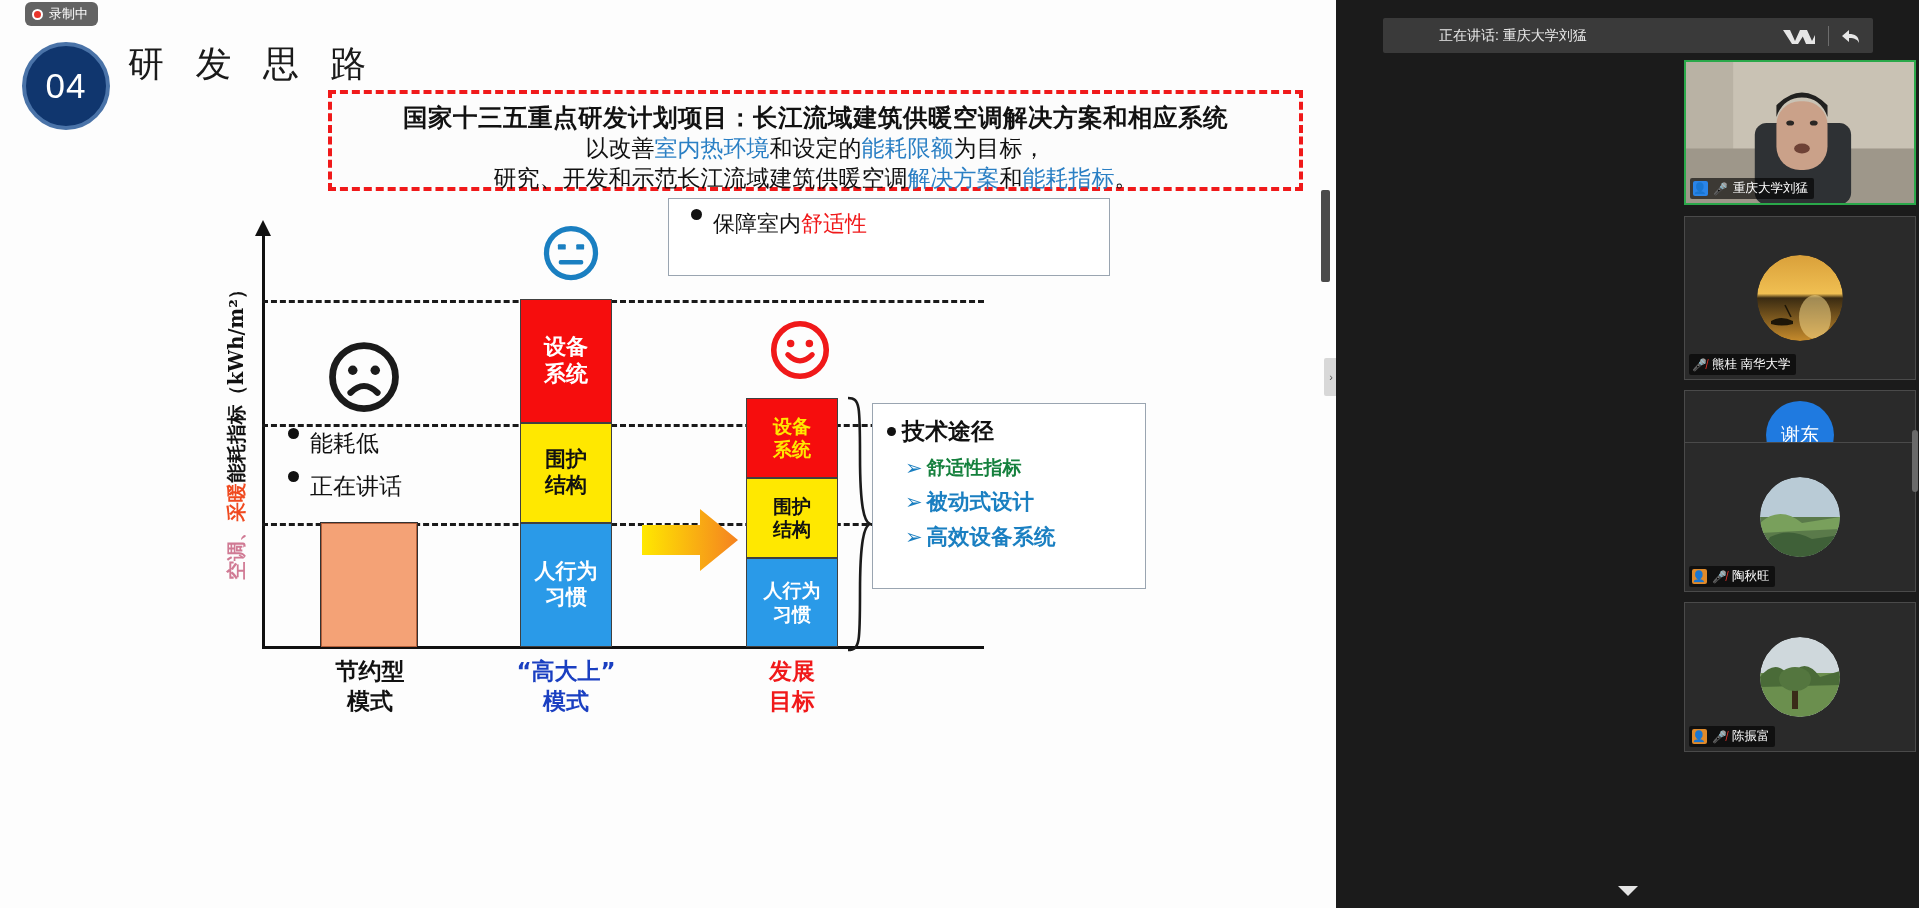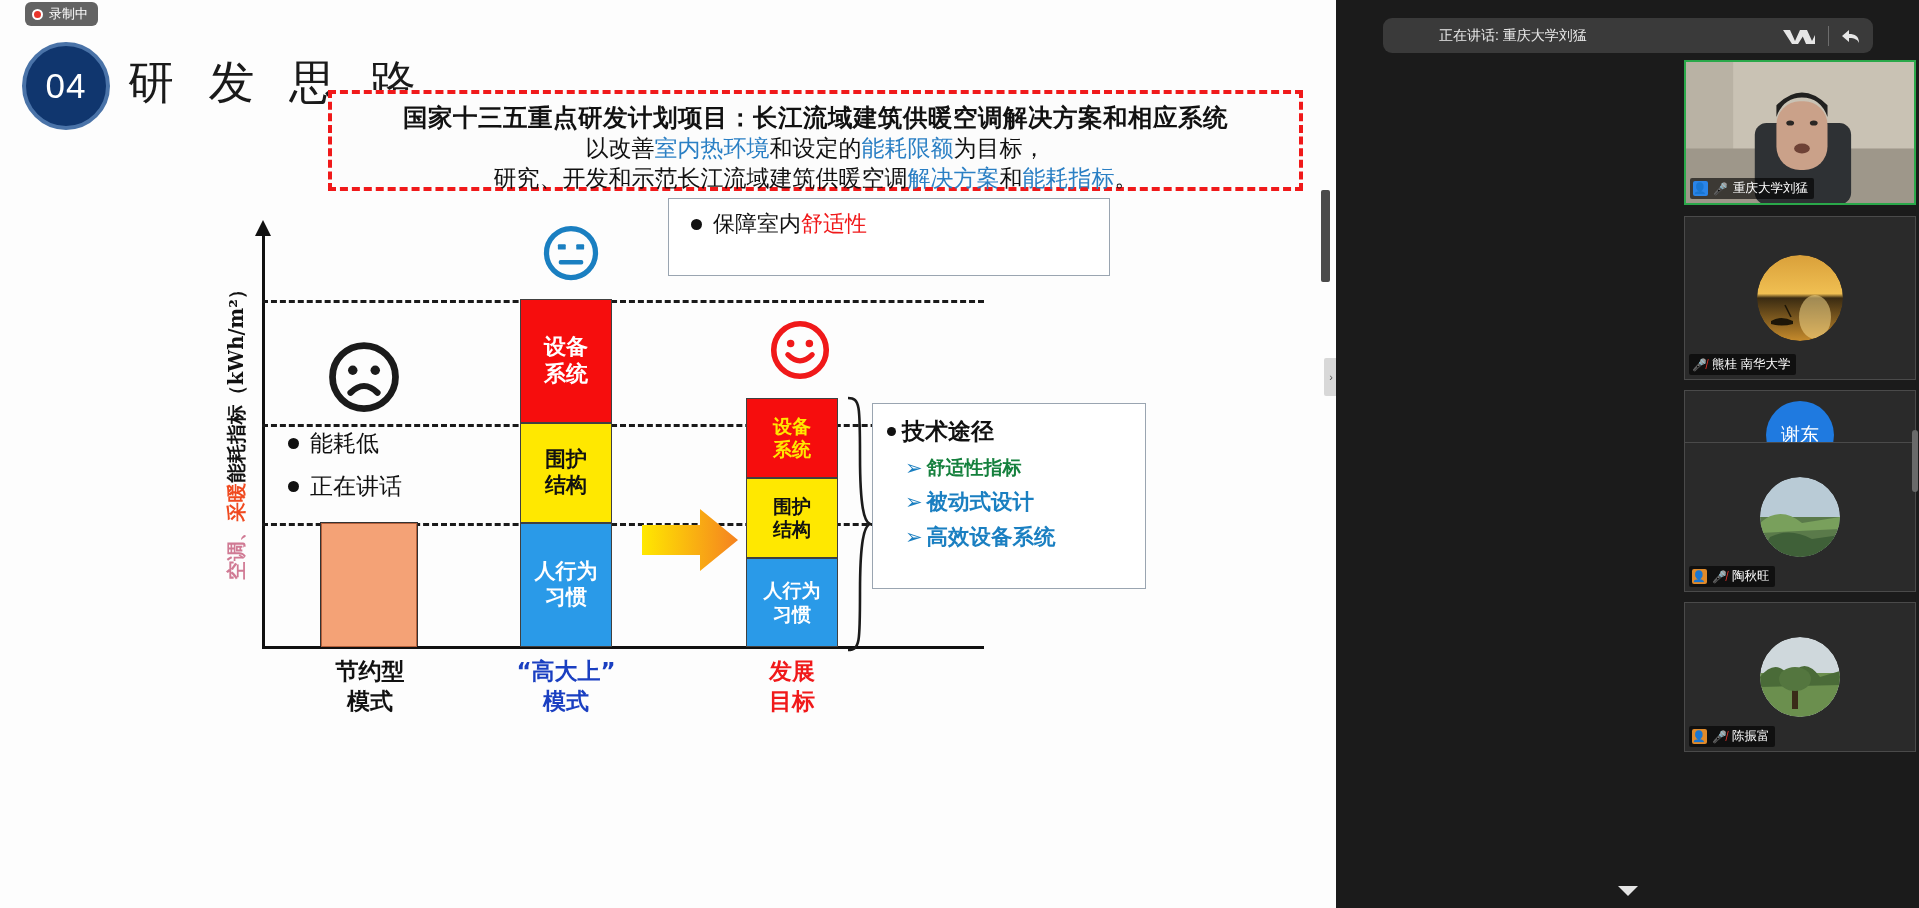--- a/index.html
+++ b/index.html
@@ -33,22 +33,22 @@
   
   #sec-circle {
     position: absolute; left: 22px; top: 42px;
     width: 88px; height: 88px; border-radius: 50%;
     background: #10366e; border: 4px solid #4a73a8;
     color: #fff; font-size: 35px; font-weight: 400;
     display: flex; align-items: center; justify-content: center;
     letter-spacing: 1px;
   }
   #sec-title {
-    position: absolute; left: 128px; top: 52px;
-    font-size: 46px; color: #1a1a1a; letter-spacing: 10px;
+    position: absolute; left: 128px; top: 40px;
+    font-size: 36px; color: #1a1a1a; letter-spacing: 10px;
     font-family: "DejaVu Sans", sans-serif;
   }
 
   
   #red-box {
     position: absolute; left: 328px; top: 90px;
     width: 975px; height: 101px;
     border: 4px dashed #f0191a;
     background: #fcfcfc;
     padding: 8px 14px 0 14px;
@@ -101,39 +101,39 @@
   }
 
   
   .face { position: absolute; border-radius: 50%; }
 
   
   .callout {
     position: absolute; background: #fff; border: 1.5px solid #9aa5b1;
     font-family: "DejaVu Sans", sans-serif;
   }
-  .bullet-row { display: flex; align-items: center; gap: 11px; }
+  .bullet-row { display: flex; gap: 11px; }
   .dot { width: 11px; height: 11px; border-radius: 50%; background: #111; flex: none; }
   .arrow-b { color: #1a7fc1; font-size: 21px; }
 
   
   #big-arrow { position: absolute; }
 
   
   #brace { position: absolute; }
 
   
   #panel {
     position: absolute; left: 1336px; top: 0;
     width: 583px; height: 908px; background: #1b1b1b;
   }
   #speaking-bar {
     position: absolute; left: 47px; top: 18px; width: 490px; height: 35px;
     background: #3a3a3a; display: flex; align-items: center;
-    border-radius: 9px;
+    border-radius: 2px;
   }
   #speaking-text { color: #e9e9e9; font-size: 14px; padding-left: 56px;
                    white-space: nowrap; overflow: hidden; }
   #speaking-icons { margin-left: auto; display: flex; align-items: center; gap: 12px;
                     padding-right: 12px; }
   .sep-v { width: 1px; height: 20px; background: #6d6d6d; }
 
   .tile { position: absolute; left: 348px; width: 232px;
           background: #2a2a2a; border: 1px solid #4a4a4a; overflow: hidden; }
   .tile.active { border: 2px solid #2aa84a; background: #232323; }

